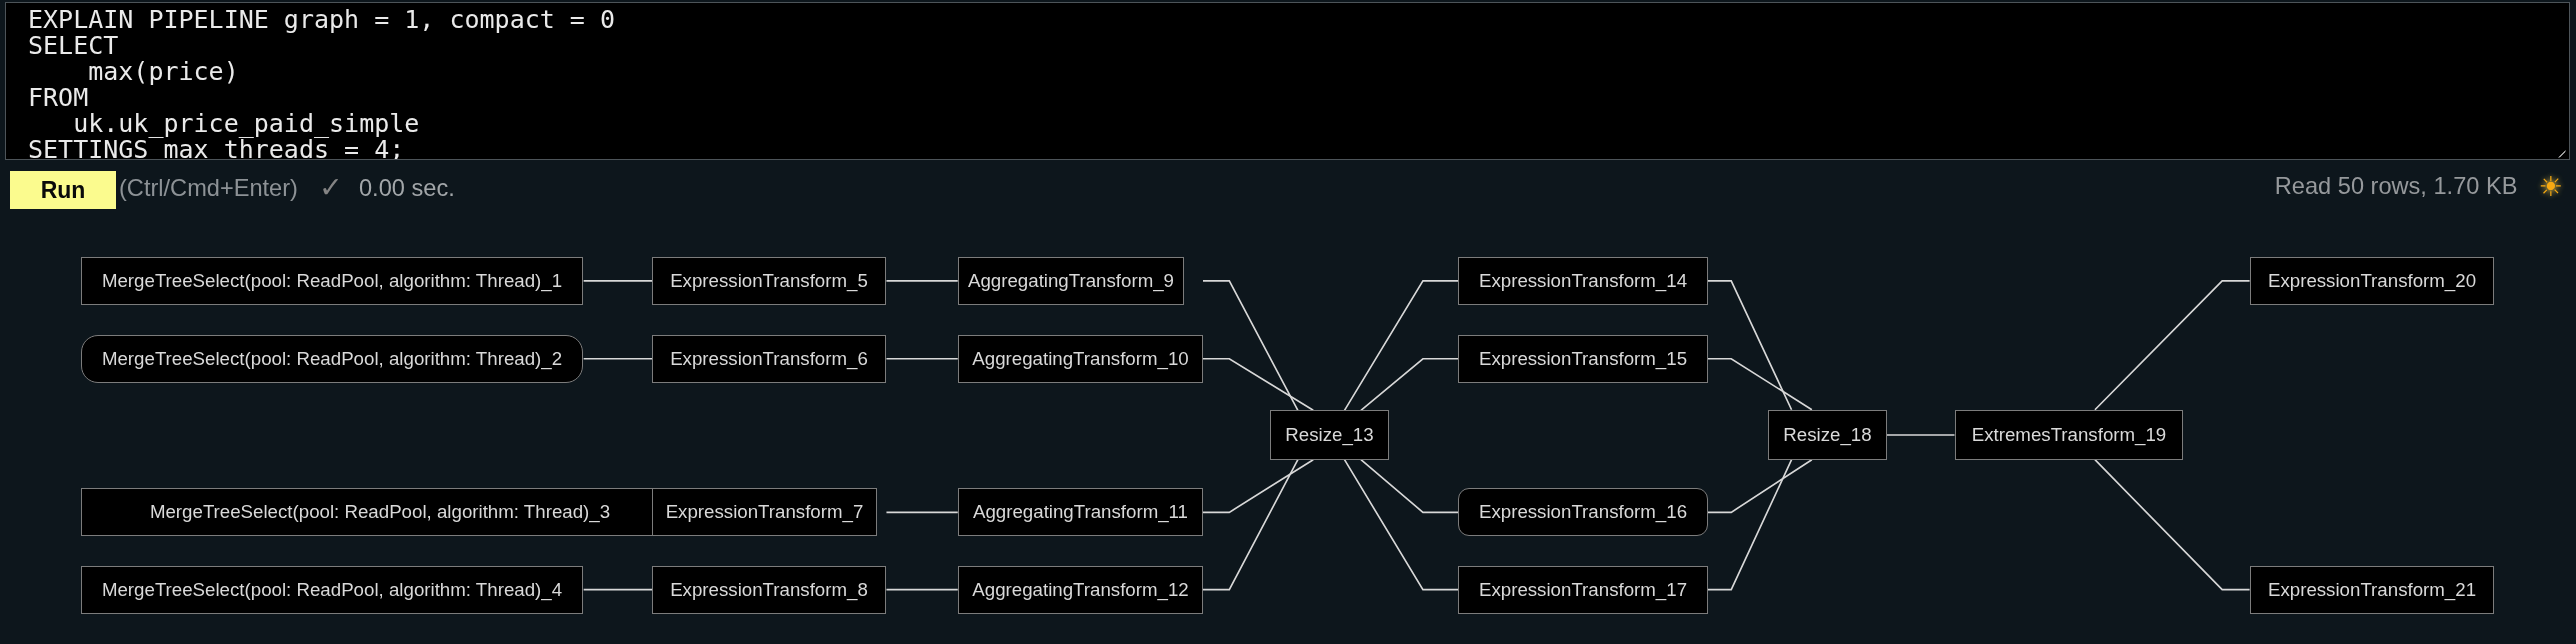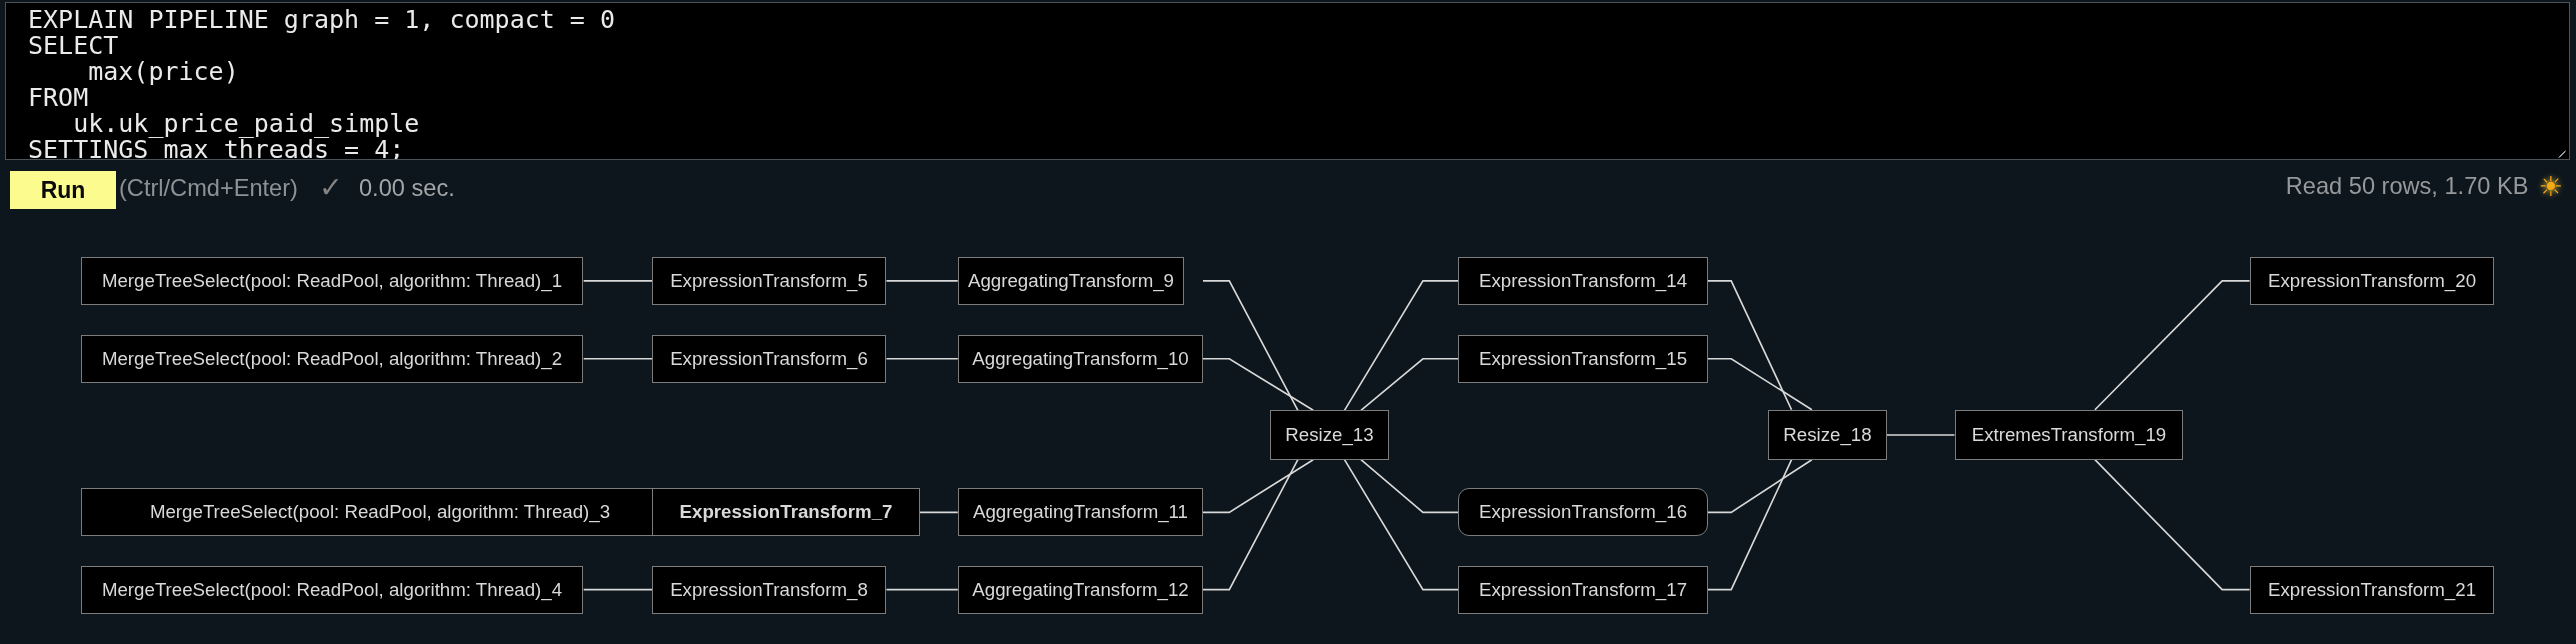--- a/index.html
+++ b/index.html
@@ -72,21 +72,21 @@
     position: absolute;
     left: 359px; top: 10px;
     color: #a2a6a9;
     font-size: 23.6px;
   }
   .right-group {
     position: absolute;
     right: 13px; top: 7.7px;
     display: flex;
     align-items: center;
-    gap: 10px;
+    gap: 21px;
   }
   .stats {
     color: #96999c;
     font-size: 23.6px;
   }
   .sun {
     color: #f7a912;
     font-size: 27.4px;
     line-height: 27.4px;
     text-shadow: 0 0 5.5px #ffd34d;
@@ -169,27 +169,27 @@
       <polyline points="3112,934 3155,934 3302,838"></polyline>
       <polyline points="3112,1075 3155,1075 3265,838"></polyline>
 
       <polyline points="3438,793 3562,793"></polyline>
 
       <polyline points="3818,747 4050,512 4100,512"></polyline>
       <polyline points="3818,838 4050,1075 4100,1075"></polyline>
     </svg>
 
     <div class="node" style="left:81px;  top:257px;  width:502px;">MergeTreeSelect(pool: ReadPool, algorithm: Thread)_1</div>
-    <div class="node" style="left:81px;  top:335px;  width:502px;">MergeTreeSelect(pool: ReadPool, algorithm: Thread)_2</div>
+    <div class="node" style="left:81px;  top:335px;  width:502px;border-radius:17px;">MergeTreeSelect(pool: ReadPool, algorithm: Thread)_2</div>
     <div class="node" style="left:81px;  top:488px;  width:598px;">MergeTreeSelect(pool: ReadPool, algorithm: Thread)_3</div>
     <div class="node" style="left:81px;  top:566px; width:502px;">MergeTreeSelect(pool: ReadPool, algorithm: Thread)_4</div>
 
     <div class="node" style="left:652px; top:257px;  width:234px;">ExpressionTransform_5</div>
     <div class="node" style="left:652px; top:335px;  width:234px;">ExpressionTransform_6</div>
-    <div class="node" style="left:652px; top:488px;  width:268px;font-weight:bold;">ExpressionTransform_7</div>
+    <div class="node" style="left:652px; top:488px;  width:225px;">ExpressionTransform_7</div>
     <div class="node" style="left:652px; top:566px; width:234px;">ExpressionTransform_8</div>
 
     <div class="node" style="left:958px; top:257px;  width:226px;">AggregatingTransform_9</div>
     <div class="node" style="left:958px; top:335px;  width:245px;">AggregatingTransform_10</div>
     <div class="node" style="left:958px; top:488px;  width:245px;">AggregatingTransform_11</div>
     <div class="node" style="left:958px; top:566px; width:245px;">AggregatingTransform_12</div>
 
     <div class="node mid" style="left:1270px; top:410px; width:119px;">Resize_13</div>
 
     <div class="node" style="left:1458px; top:257px;  width:250px;">ExpressionTransform_14</div>

